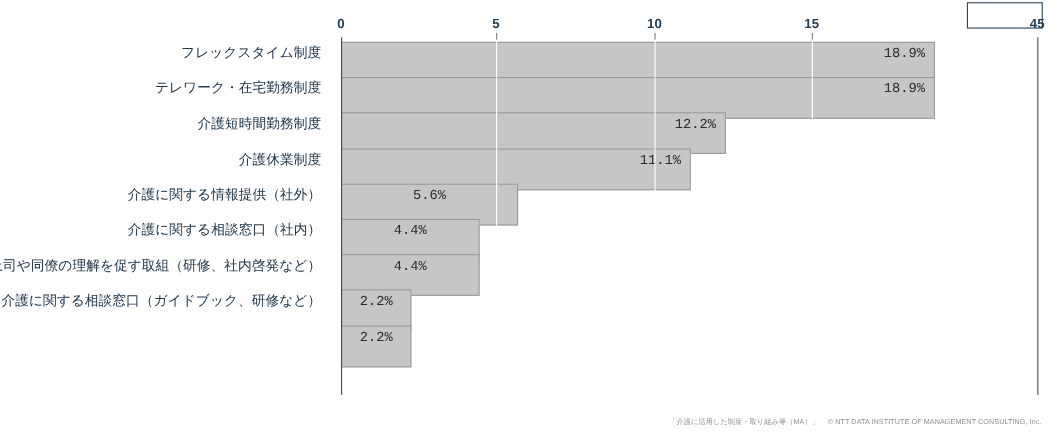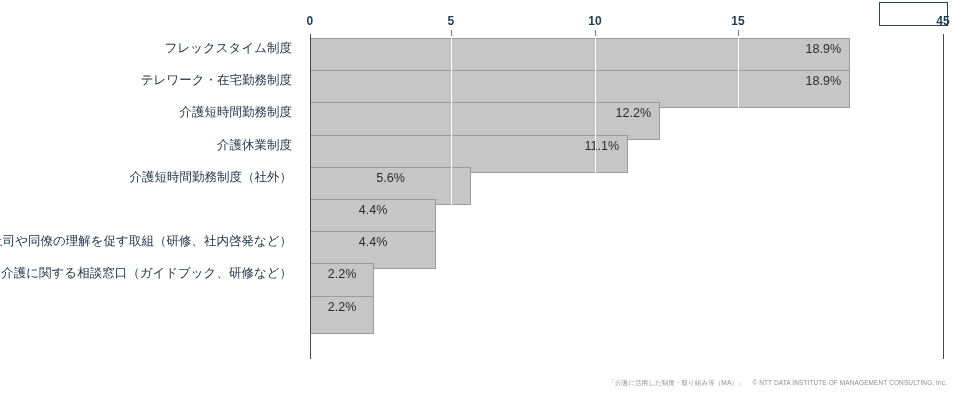--- a/index.html
+++ b/index.html
@@ -61,20 +61,21 @@
     color:#21364b;
     white-space:nowrap;
     text-align:right;
   }
   .bar{
     position:absolute;
     left:310px;
     top:4px;
     height:38px;
     box-sizing:border-box;
+    font-family:Liberation Mono, monospace;
   }
   .bar.grey{
     background:#c6c6c6;
     border:1px solid #9b9b9b;
   }
   .bar.blue{
     background:#1279c4;
     border:1px solid #1279c4;
   }
   .bar-value{
@@ -196,27 +197,28 @@
     </div>
 
     <div class="row">
       <div class="row-label">介護休業制度</div>
       <div class="bar grey" style="width:318px;padding-left:12px;">
         <span class="bar-value right">11.1%</span>
       </div>
     </div>
 
     <div class="row">
-      <div class="row-label">介護短時間勤務制度（社外）</div>
+      <div class="row-label">介護に関する情報提供（社外）</div>
       <div class="bar grey" style="width:161px;">
         <span class="bar-value center">5.6%</span>
       </div>
     </div>
 
     <div class="row">
+      <div class="row-label">介護に関する相談窓口（社内）</div>
       <div class="bar grey" style="width:126px;">
         <span class="bar-value center">4.4%</span>
       </div>
     </div>
 
     <div class="row">
       <div class="row-label">上司や同僚の理解を促す取組（研修、社内啓発など）</div>
       <div class="bar grey" style="width:126px;">
         <span class="bar-value center">4.4%</span>
       </div>

